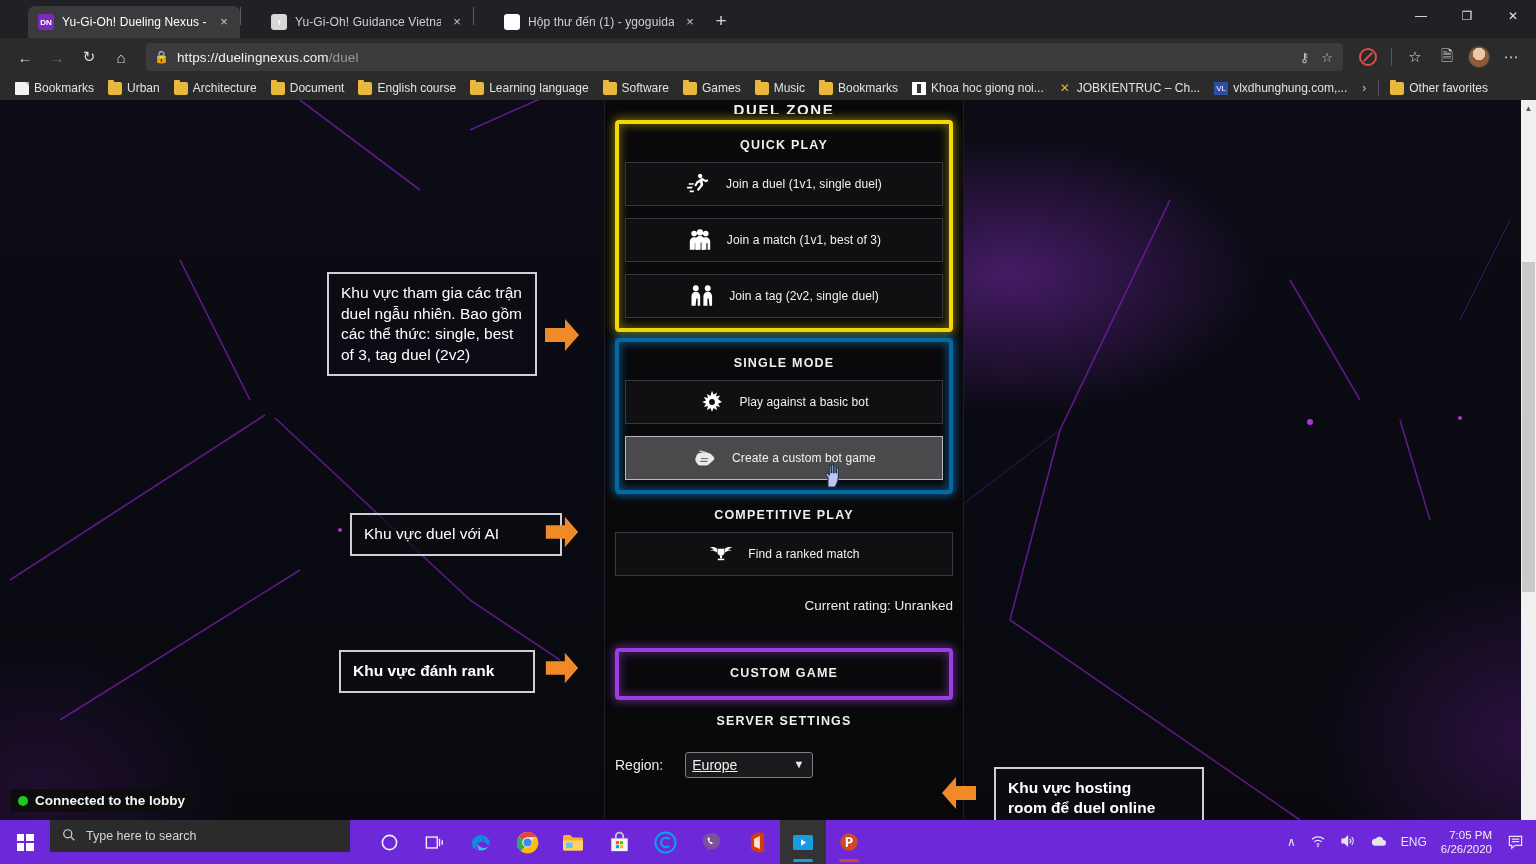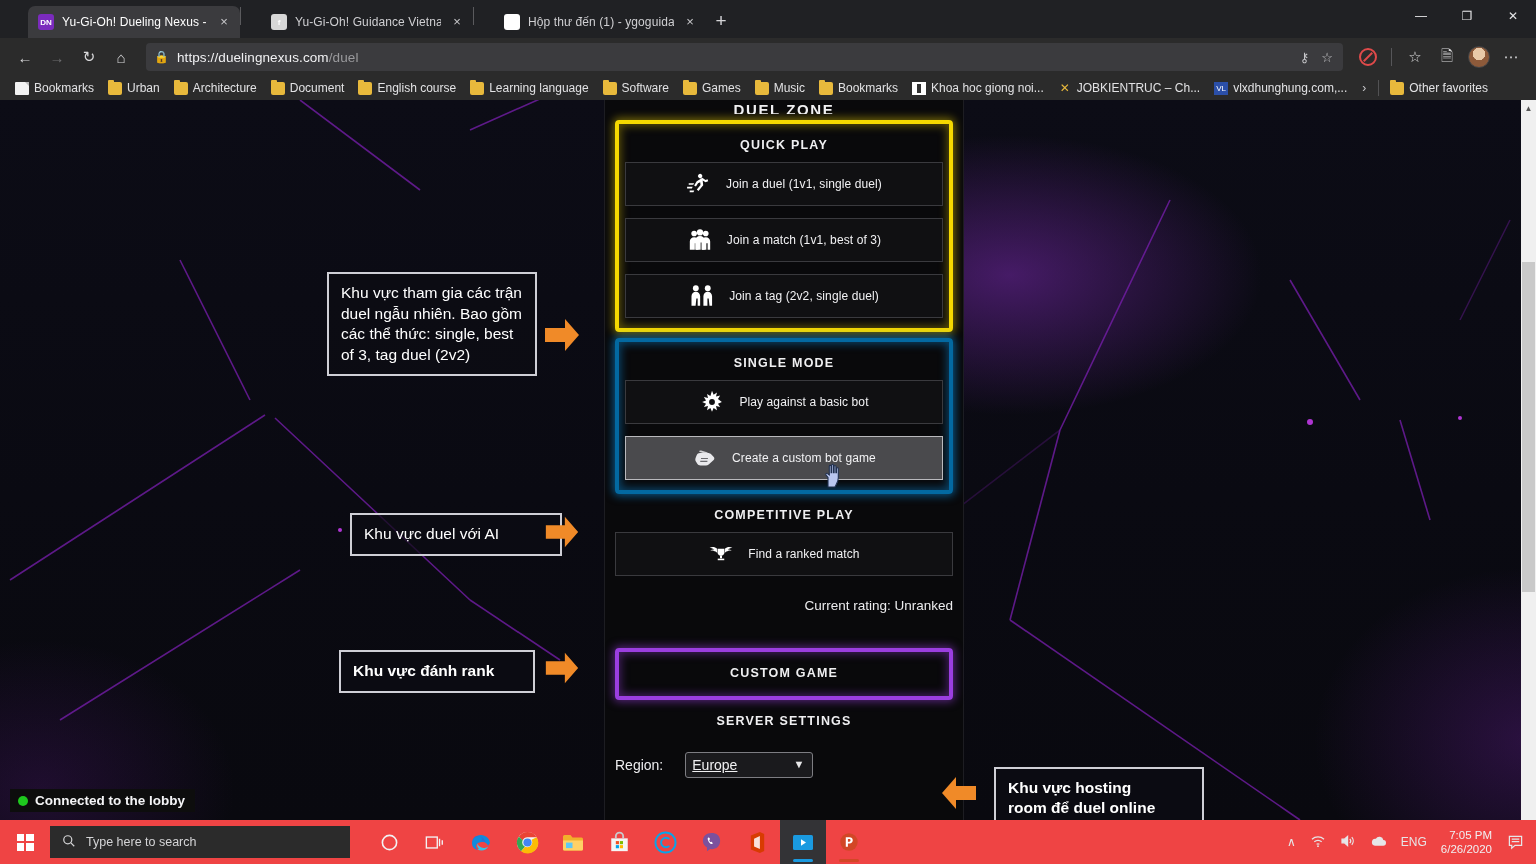--- a/index.html
+++ b/index.html
@@ -201,21 +201,21 @@
   .pscroll { position:absolute; right:0; top:0; width:15px; height:720px; background:#f0f0f0; }
   .pscroll .up, .pscroll .down {
     height:16px; display:flex; align-items:center; justify-content:center;
     color:#555; font-size:8px; background:#f0f0f0;
   }
   .pscroll .thumb { position:absolute; left:1px; width:13px; top:162px; height:330px; background:#c9c9c9; }
 
   
   .taskbar {
     position: absolute; left:0; bottom:0; width: 1536px; height: 44px;
-    background: #ef4444; display: flex; align-items: center; padding-left: 2px; margin-top: 12px;
+    background: #6d28d9; display: flex; padding-left: 2px; margin-top: 12px;
   }
   .startbtn { width: 46px; height: 44px; display:flex;align-items:center;justify-content:center; }
   .winlogo { width:17px; height:17px; display:grid; grid-template-columns:1fr 1fr; grid-template-rows:1fr 1fr; gap:2px; }
   .winlogo i { background:#fff; display:block; }
   .searchbox {
     width: 300px; height: 32px; background: #2b2b2b; display:flex; align-items:center;
     gap: 10px; padding: 0 12px; color:#d4d4d6; font-size: 12.5px; margin-left: 2px;
   }
   .tbicons { display:flex; align-items:center; gap: 0px; margin-left: 16px; }
   .tbi {

